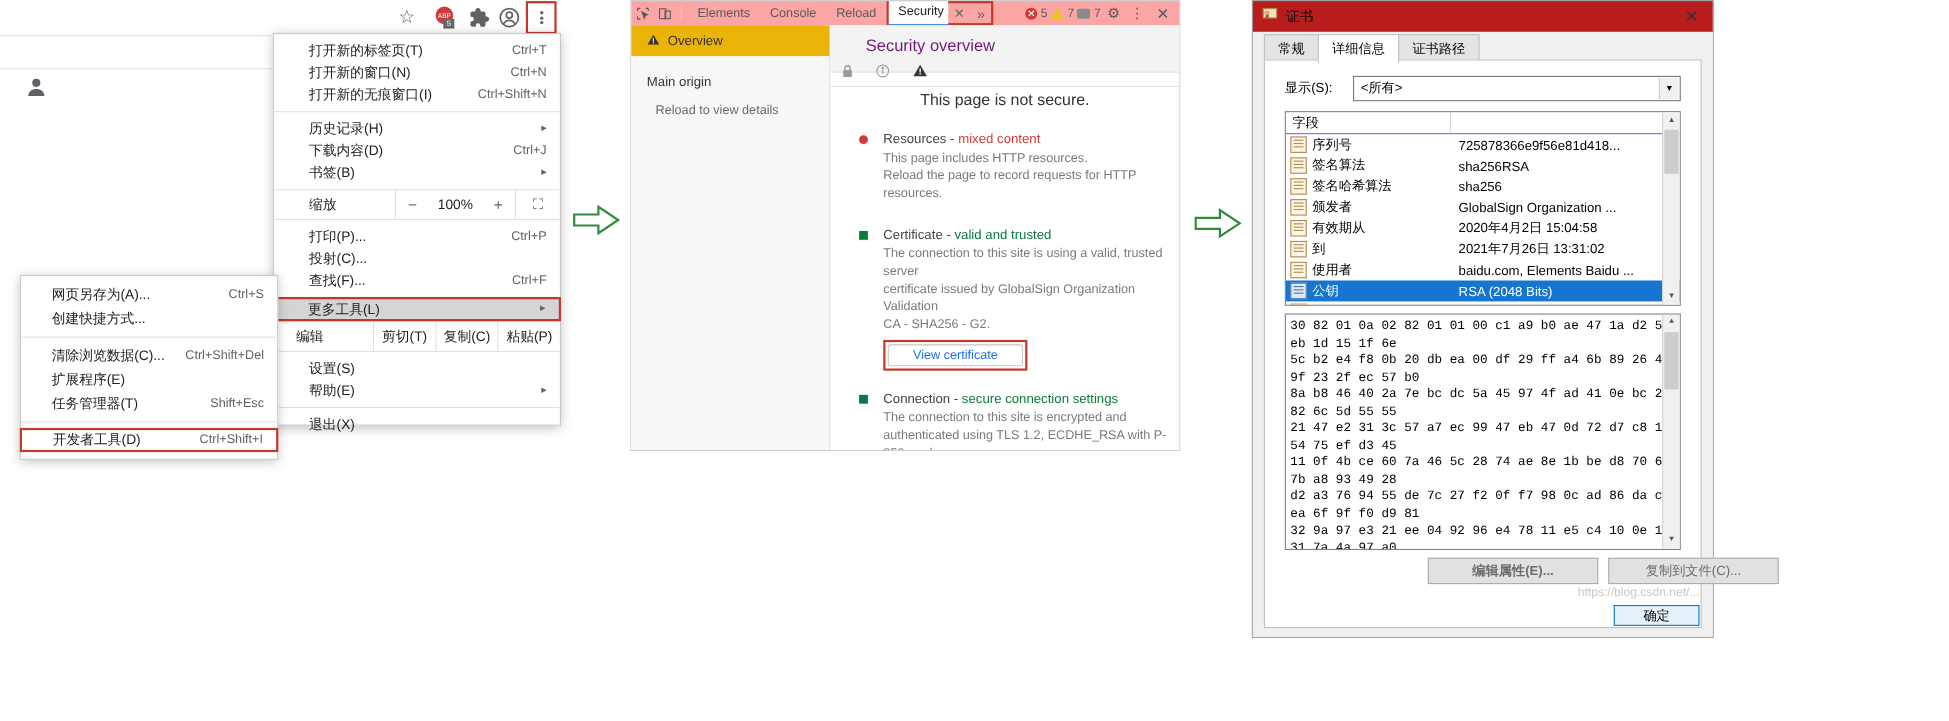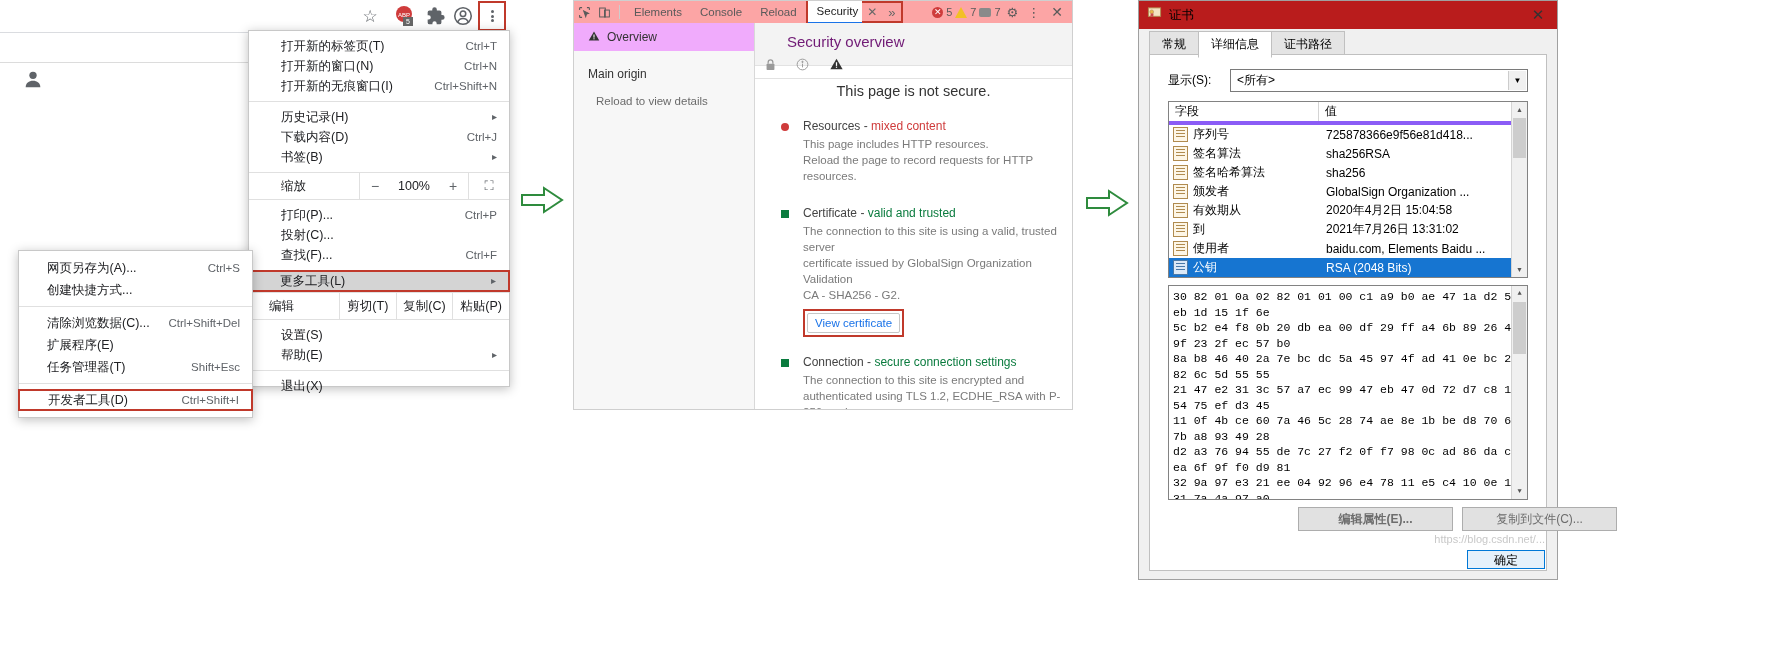--- a/index.html
+++ b/index.html
@@ -87,21 +87,21 @@
   .dt-more{font-size:13px;color:#666;padding:0 6px;}
   #dt-status{margin-left:auto;display:flex;align-items:center;gap:3px;font-size:11px;padding-right:4px;}
   .badge-circle{width:11px;height:11px;border-radius:50%;background:#cf3b3b;color:#fff;font-size:9px;display:flex;align-items:center;justify-content:center;line-height:1;}
   .tri-warn{width:0;height:0;border-left:6px solid transparent;border-right:6px solid transparent;border-bottom:11px solid #f2c025;}
   .speech{width:12px;height:9px;background:#8a8a8a;border-radius:2px;position:relative;}
   .dt-gear{font-size:13px;color:#5a5a5a;padding:0 3px;}
   .dt-dots{font-size:13px;color:#5a5a5a;padding:0 3px;}
   .dt-close{font-size:14px;color:#5a5a5a;padding:0 5px;}
 
   #dt-sidebar{position:absolute;left:0;top:22px;width:180px;bottom:0;background:#f7f7f7;border-right:1px solid #d8d8d8;font-size:12px;color:#333;}
-  #dt-overview{height:28px;display:flex;align-items:center;padding-left:14px;background:#f0abfc;gap:7px;}
+  #dt-overview{height:28px;display:flex;align-items:center;padding-left:14px;background:#eab308;gap:7px;}
   #dt-mainorigin{margin-top:16px;padding-left:14px;color:#333;font-size:12px;}
   #dt-reload{margin-top:14px;padding-left:22px;color:#6b6b6b;font-size:11.5px;}
 
   #dt-main{position:absolute;left:181px;top:22px;right:0;bottom:0;background:#fff;overflow:hidden;}
   #dt-main-head{height:42px;background:#f3f3f3;border-bottom:1px solid #e2e2e2;position:relative;}
   #dt-main-title{position:absolute;left:16px;top:10px;font-size:15px;color:#701a75;margin-left:16px;}
   #dt-icon-row{position:absolute;left:10px;top:34px;display:flex;align-items:center;gap:20px;}
   #dt-notch{position:absolute;left:62px;top:54px;width:18px;height:9px;background:#fff;
     clip-path:polygon(50% 0,100% 100%,0 100%);}
   #dt-head-strip{position:absolute;left:0;top:55px;right:0;height:1px;background:#e2e2e2;}
@@ -110,38 +110,38 @@
   .sec-item{position:relative;margin:0 0 0 18px;padding-left:30px;}
   .sec-bullet{position:absolute;left:8px;top:4px;width:8px;height:8px;}
   .b-red{background:#cf3b3b;border-radius:50%;}
   .b-green{background:#0a7b3e;}
   .sec-head{font-size:12px;color:#444;margin-bottom:3px;}
   .sec-head .ok{color:#0a7b3e;}
   .sec-head .bad{color:#cf3b3b;}
   .sec-body{font-size:11.5px;color:#7a7a7a;line-height:16px;}
   #view-cert-wrap{display:inline-block;border:2px solid #c0392b;padding:2px;margin-top:6px;}
   #view-cert-btn{border:1px solid #c6c6c6;background:#fff;color:#1a73e8;font-size:11.5px;
-     padding:3px 7px;font-family:inherit;border-radius:2px;}
+     padding:3px 22px;font-family:inherit;border-radius:2px;}
 
   
   #certdlg{left:1138px;top:0;width:420px;height:580px;background:#f0f0f0;border:1px solid #a0a0a0;box-sizing:border-box;}
   #cert-title{position:absolute;left:0;top:0;right:0;height:28px;background:#b91c1c;display:flex;align-items:center;padding-left:8px;gap:7px;font-size:12.5px;color:#000;}
   #cert-close{position:absolute;right:6px;top:4px;width:26px;height:20px;display:flex;align-items:center;justify-content:center;font-size:15px;color:#333;}
   #cert-body{position:absolute;left:0;top:28px;right:0;bottom:0;background:#f0f0f0;}
   #cert-tabs{position:absolute;left:10px;top:2px;display:flex;font-size:12px;}
   .ctab{padding:4px 12px;border:1px solid #c0c0c0;background:#e4e4e4;margin-right:-1px;color:#000;}
   .ctab.active{background:#fff;border-bottom:1px solid #fff;position:relative;z-index:2;}
   #cert-pane{position:absolute;left:10px;top:25px;right:10px;bottom:8px;background:#fff;border:1px solid #c0c0c0;padding-left:36px;}
   #cert-showrow{position:absolute;left:18px;top:14px;right:18px;display:flex;align-items:center;font-size:12px;color:#000;}
   #cert-show-label{width:62px;}
   #cert-select{flex:1;height:21px;border:1px solid #7a7a7a;background:#fff;display:flex;align-items:center;padding-left:6px;font-size:12px;position:relative;}
   #cert-select-arrow{position:absolute;right:1px;top:1px;width:17px;height:19px;background:#f0f0f0;border-left:1px solid #ccc;display:flex;align-items:center;justify-content:center;font-size:8px;}
 
   #cert-table{position:absolute;left:18px;top:46px;right:18px;height:175px;border:1px solid #828282;background:#fff;overflow:hidden;}
-  #cert-thead{display:flex;height:19px;border-bottom:4px solid #8b5cf6;font-size:12px;}
+  #cert-thead{display:flex;height:19px;border-bottom:1px solid #8b5cf6;font-size:12px;flex-direction:column;}
   .cth{padding:1px 6px;border-right:1px solid #d4d4d4;box-sizing:border-box;}
   .cth.c1{width:150px;}
   .cth.c2{flex:1;border-right:none;}
   .ctr{display:flex;height:19px;align-items:center;font-size:12px;color:#000;}
   .ctr.sel{background:#1675d1;color:#fff;}
   .ctd1{width:150px;display:flex;align-items:center;gap:5px;padding-left:4px;box-sizing:border-box;overflow:hidden;white-space:nowrap;}
   .ctd2{flex:1;padding-left:7px;white-space:nowrap;overflow:hidden;}
   .cert-field-ico{width:13px;height:13px;border:1px solid #b08b4f;background:#fdf6e6;flex:0 0 auto;position:relative;}
   .cert-field-ico:after{content:"";position:absolute;left:2px;top:2px;right:2px;height:1px;background:#b08b4f;box-shadow:0 3px 0 #b08b4f,0 6px 0 #b08b4f;}
   .ctr.sel .cert-field-ico{background:#dce9f7;border-color:#4a79a8;}

